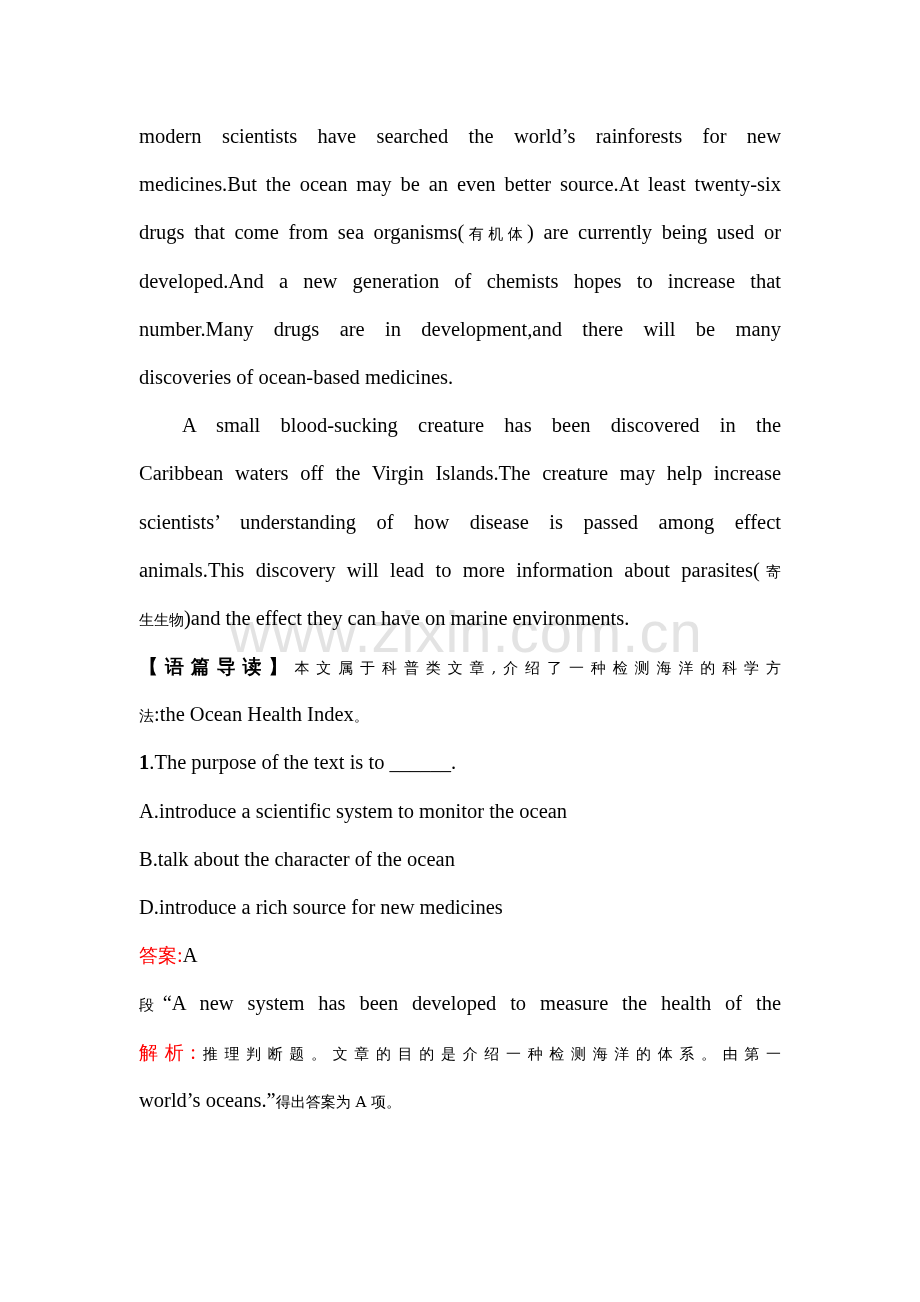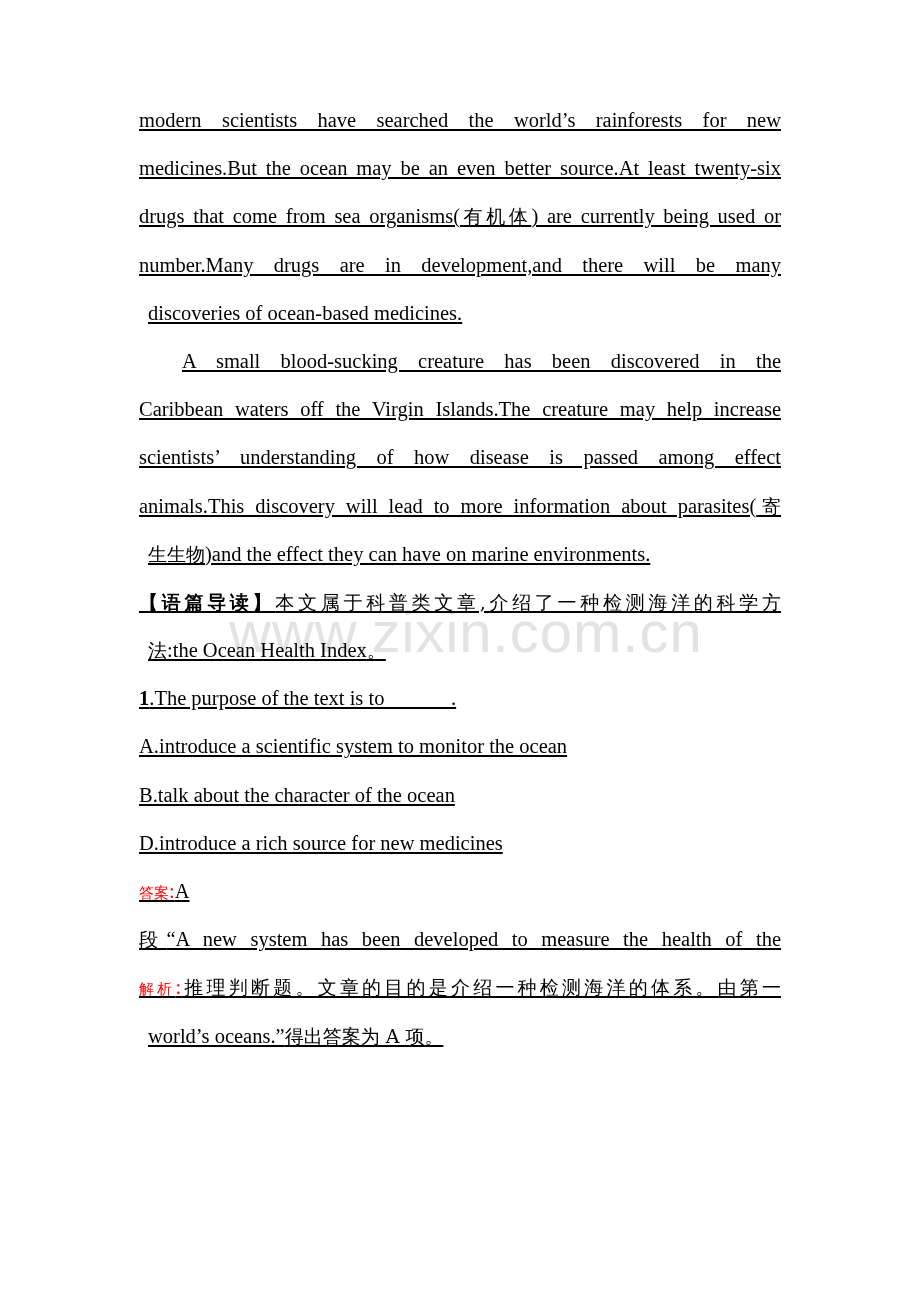--- a/index.html
+++ b/index.html
@@ -11,53 +11,51 @@
       width: 920px;
       height: 1302px;
       position: relative;
       overflow: hidden;
       font-family: "Liberation Serif", "DejaVu Serif", serif;
       color: #000000;
     }
     .page {
       position: absolute;
       left: 139px;
-      top: 96px;
+      top: 112px;
       width: 642px;
-      text-decoration: underline;
     }
     .line {
       font-size: 20.5px;
       line-height: 48.2px;
       height: 48.2px;
       white-space: nowrap;
       text-align: justify;
       text-align-last: justify;
       overflow: visible;
     }
     .line.last {
       text-align-last: left;
-      margin-left: 9px;
     }
     .indent {
       text-indent: 43px;
     }
     .cjk {
       font-family: "DejaVu Serif", "Liberation Serif", serif;
-      font-size: 19px;
+      font-size: 15px;
     }
     .heading-cjk {
       font-family: "DejaVu Sans", "Liberation Sans", sans-serif;
       font-weight: bold;
       font-size: 19px;
     }
     .label-red {
       color: #ff0000;
       font-family: "DejaVu Sans", "Liberation Sans", sans-serif;
-      font-size: 15px;
+      font-size: 19px;
     }
     .bold {
       font-weight: bold;
     }
     .watermark {
       position: absolute;
       left: 229px;
       top: 598px;
       font-family: "Liberation Sans", "DejaVu Sans", sans-serif;
       font-size: 58px;
@@ -76,20 +74,21 @@
 <body>
 
 <div class="watermark">www.zixin.com.cn</div>
 
 <div class="page">
 
   <div>
     <div class="line">modern scientists have searched the world’s rainforests for new</div>
     <div class="line">medicines.But the ocean may be an even better source.At least twenty-six</div>
     <div class="line"><span>drugs that come from sea organisms(</span><span class="cjk">有机体</span><span>) are currently being used or</span></div>
+    <div class="line">developed.And a new generation of chemists hopes to increase that</div>
     <div class="line">number.Many drugs are in development,and there will be many</div>
     <div class="line last">discoveries of ocean-based medicines.</div>
   </div>
 
   <div>
     <div class="line indent">A small blood-sucking creature has been discovered in the</div>
     <div class="line">Caribbean waters off the Virgin Islands.The creature may help increase</div>
     <div class="line">scientists’ understanding of how disease is passed among effect</div>
     <div class="line"><span>animals.This discovery will lead to more information about parasites(</span><span class="cjk">寄</span></div>
     <div class="line last"><span class="cjk">生生物</span><span>)and the effect they can have on marine environments.</span></div>

